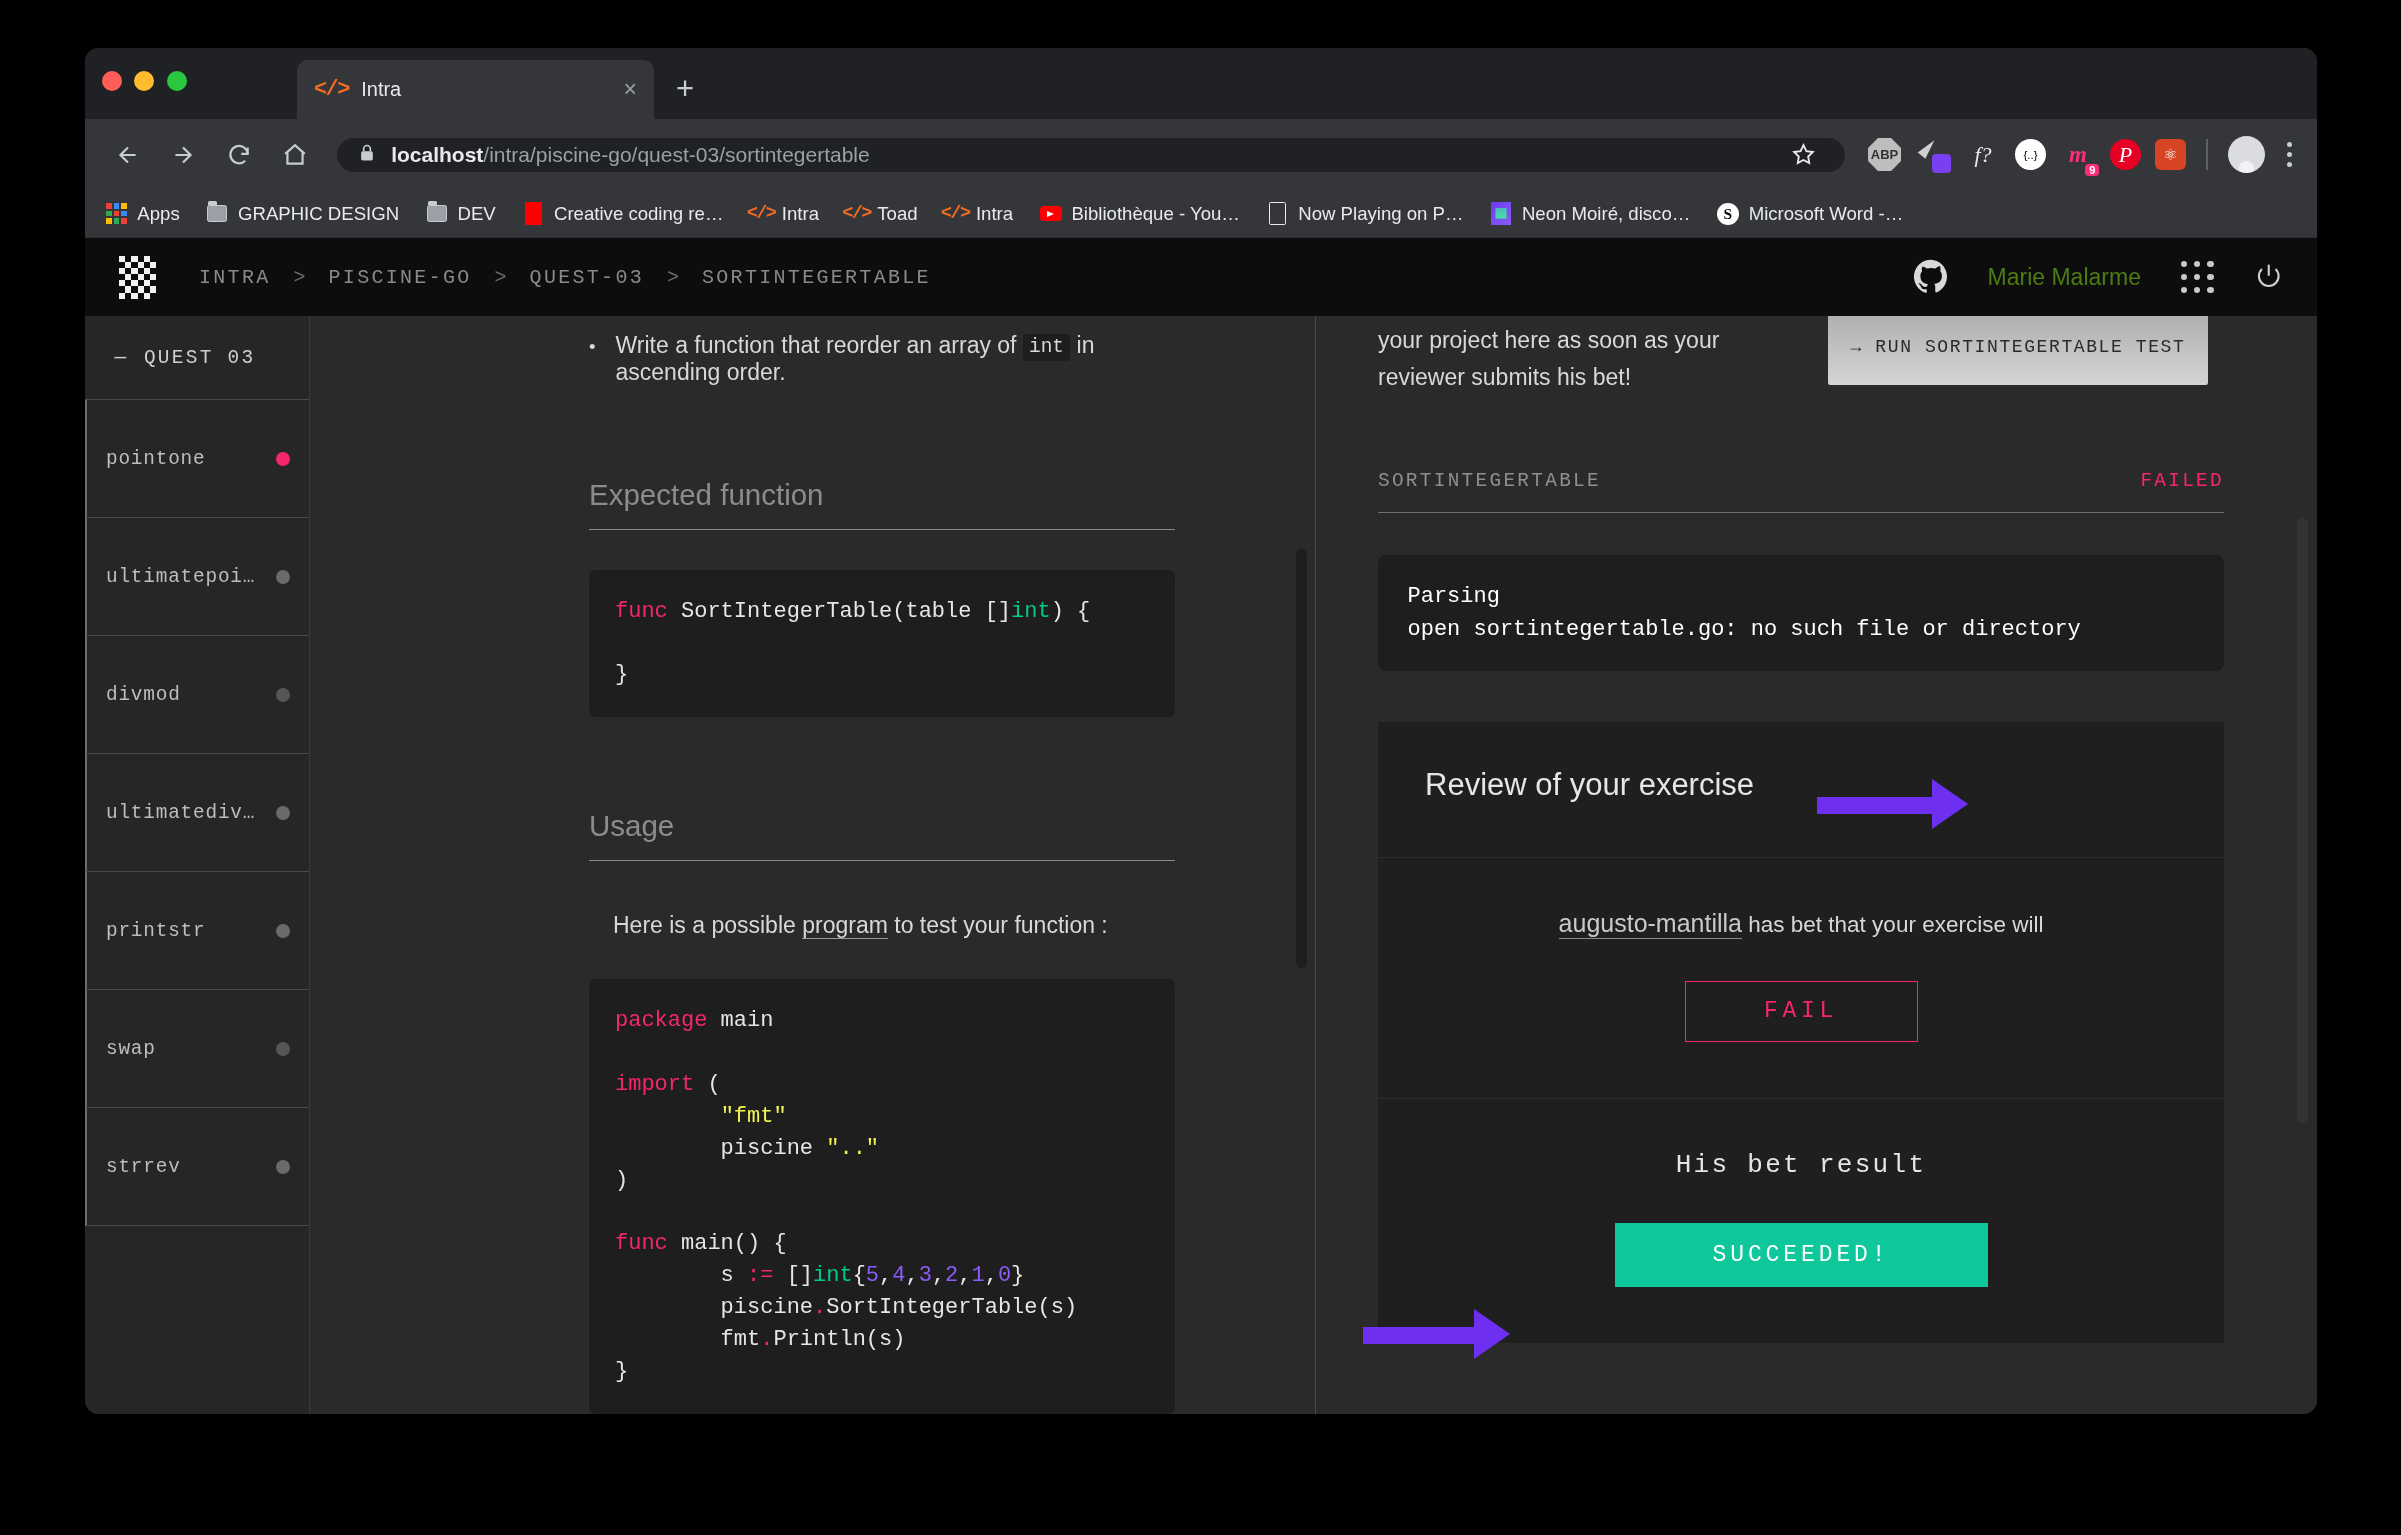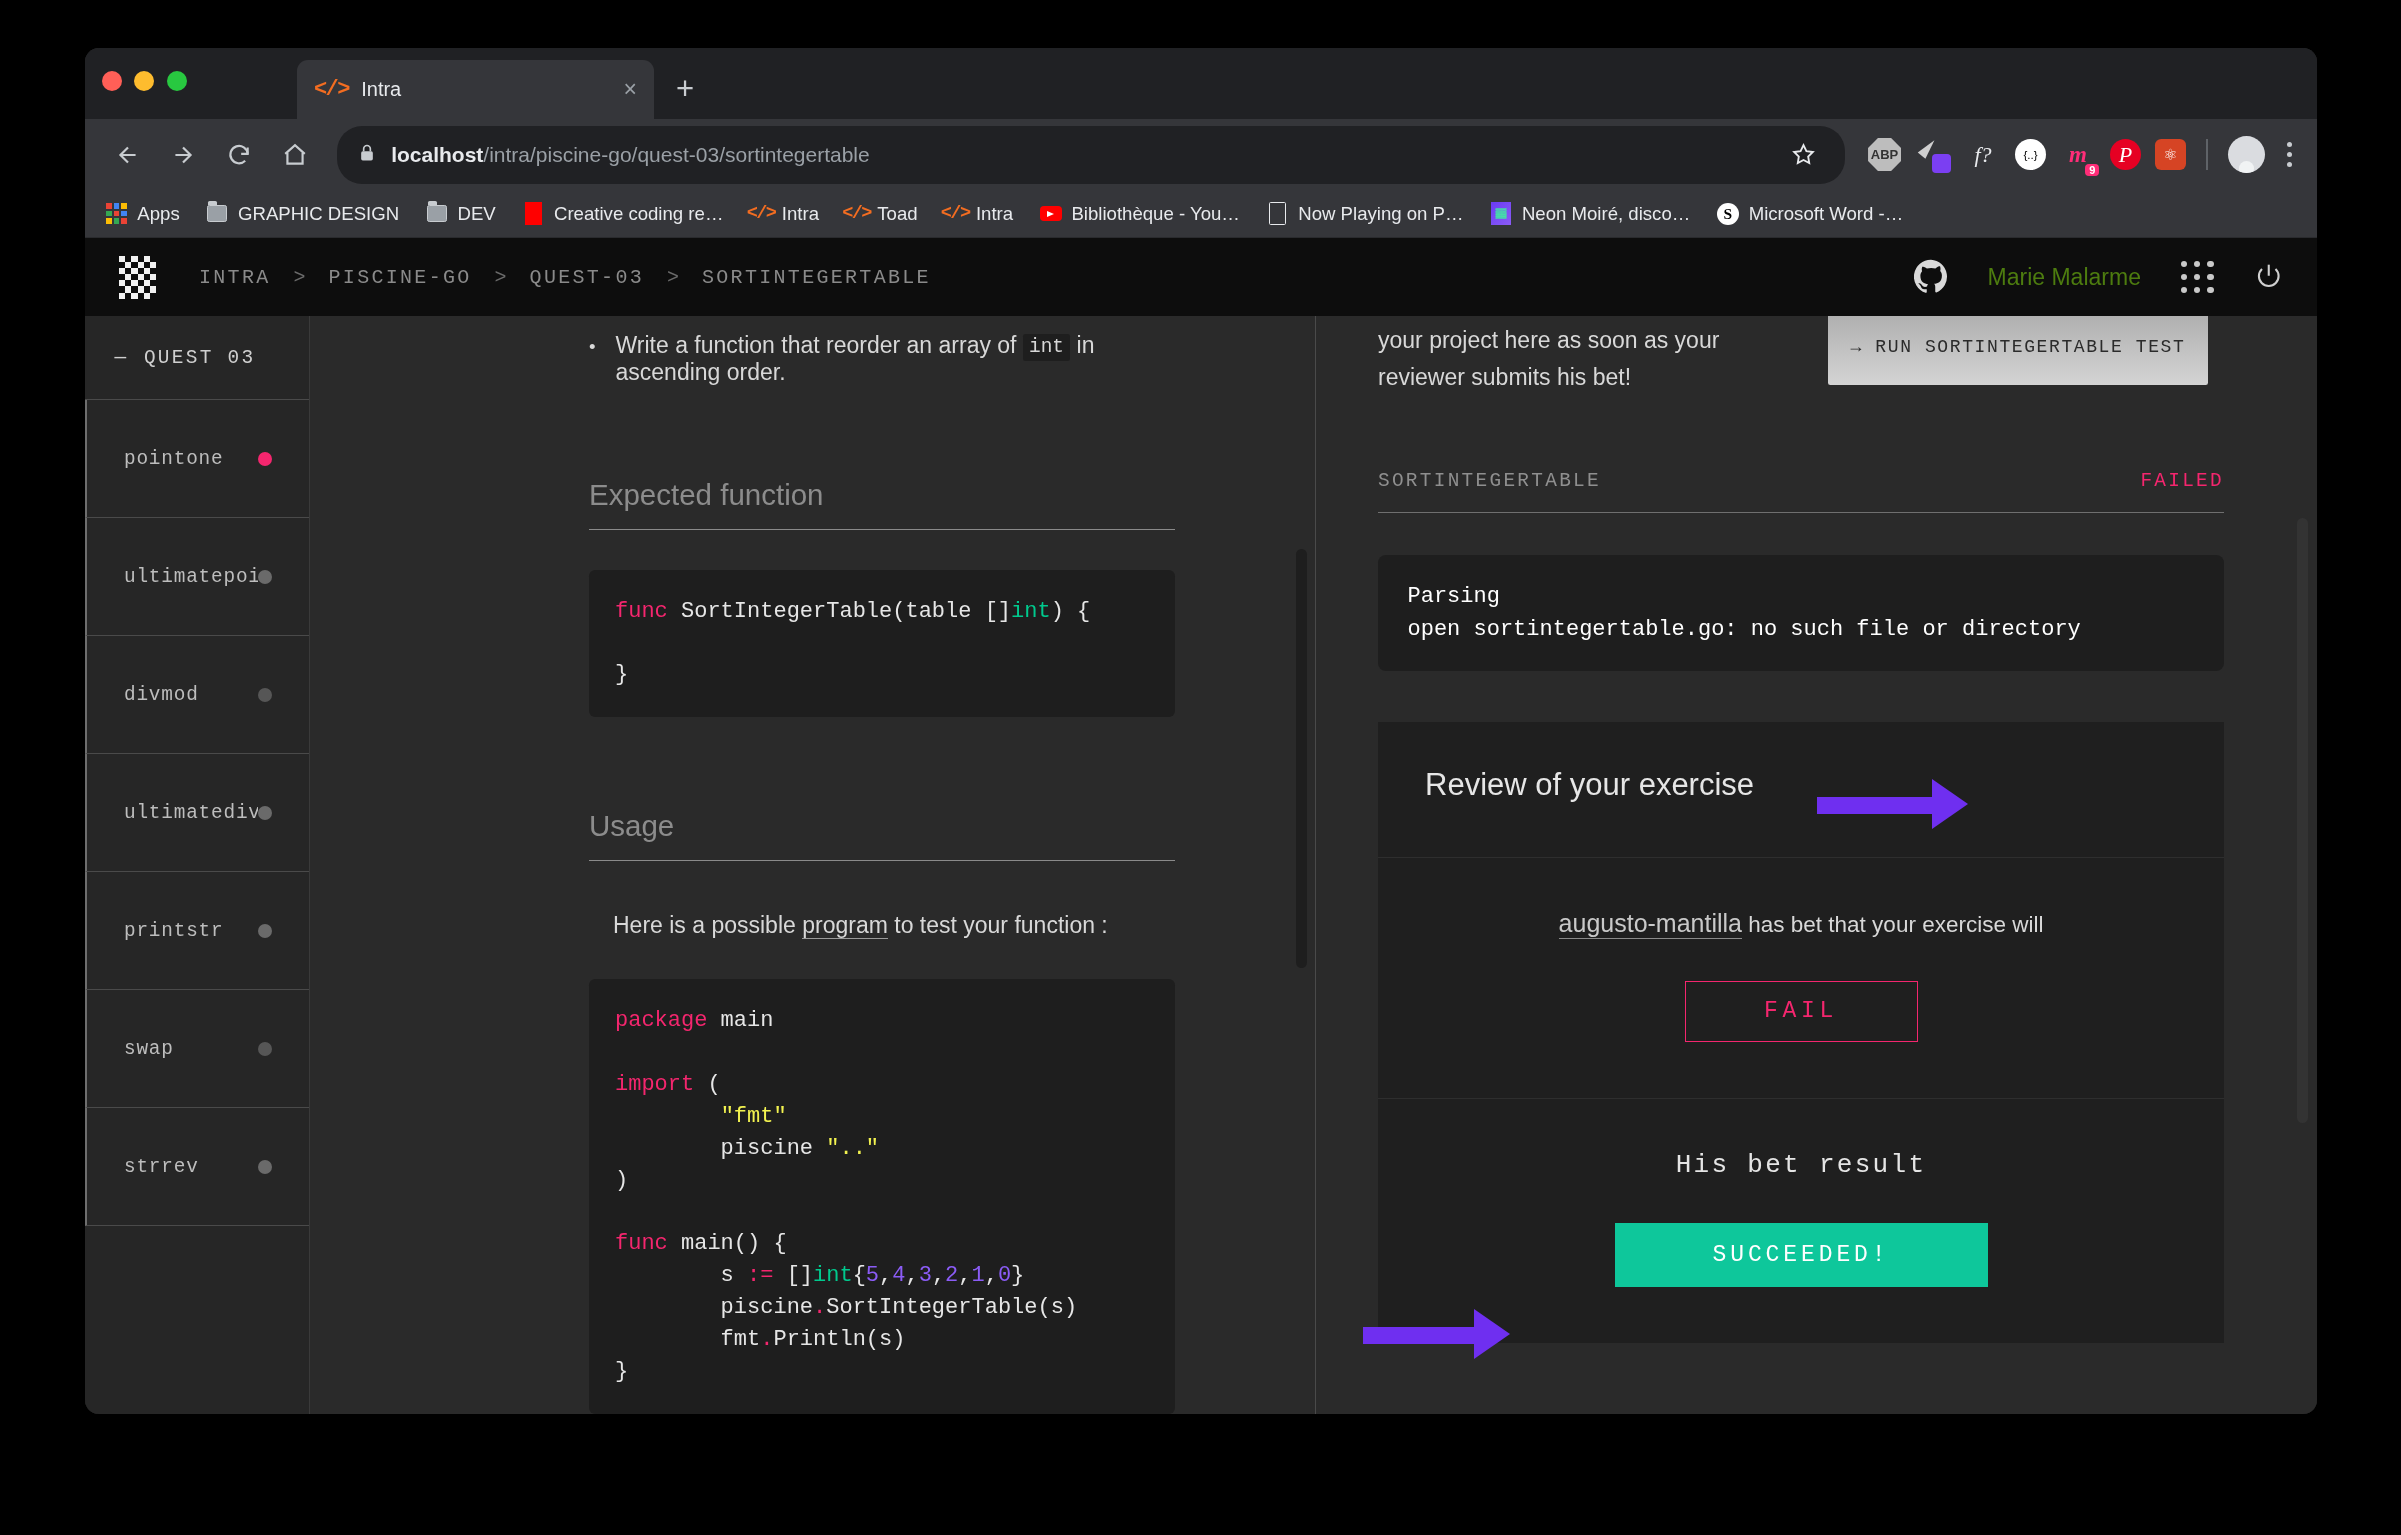--- a/index.html
+++ b/index.html
@@ -70,21 +70,21 @@
     padding: 0 17px; gap: 4.7px;
   }
   .nav-btn {
     width: 51px; height: 51px;
     display: flex; align-items: center; justify-content: center;
     color: #c8ccd0;
     border-radius: 50%;
   }
   .nav-btn svg { width: 26px; height: 26px; }
   #omnibox {
-    flex: 1; height: 58px;
+    flex: 1; height: 34px;
     background: #202124; border-radius: 25px;
     display: flex; align-items: center;
     margin: 0 12.4px; padding: 0 20px; gap: 14px;
   }
   #lock-icon svg { width: 20px; height: 20px; }
   #url-text {
     flex: 1; font-size: 21px; color: #9aa0a6;
     white-space: nowrap; overflow: hidden;
   }
   #url-text b { color: #e8eaed; font-weight: 700; }
@@ -194,21 +194,21 @@
   #quest-head {
     height: 84px; display:flex; align-items:center;
     padding: 0 29.5px; gap: 15.5px;
     color: #cfcfcf; font-family: "Liberation Mono", monospace;
     font-size: 19.4px; letter-spacing: 2.3px;
     border-bottom: 1.6px solid #4a4a4a;
   }
   .side-item {
     height: 118px;
     display: flex; align-items: center; justify-content: space-between;
-    padding: 0 37px;
+    padding: 0 19px;
     border-bottom: 1.6px solid #4a4a4a;
     border-left: 2.3px solid #6e6e6e;
   }
   .side-label {
     color: #bdbdbd; font-family: "Liberation Mono", monospace;
     font-size: 19.4px; letter-spacing: 0.8px;
     white-space: nowrap; overflow: hidden;
   }
   .side-dot { width: 14px; height: 14px; border-radius: 50%; flex:none; }
 

